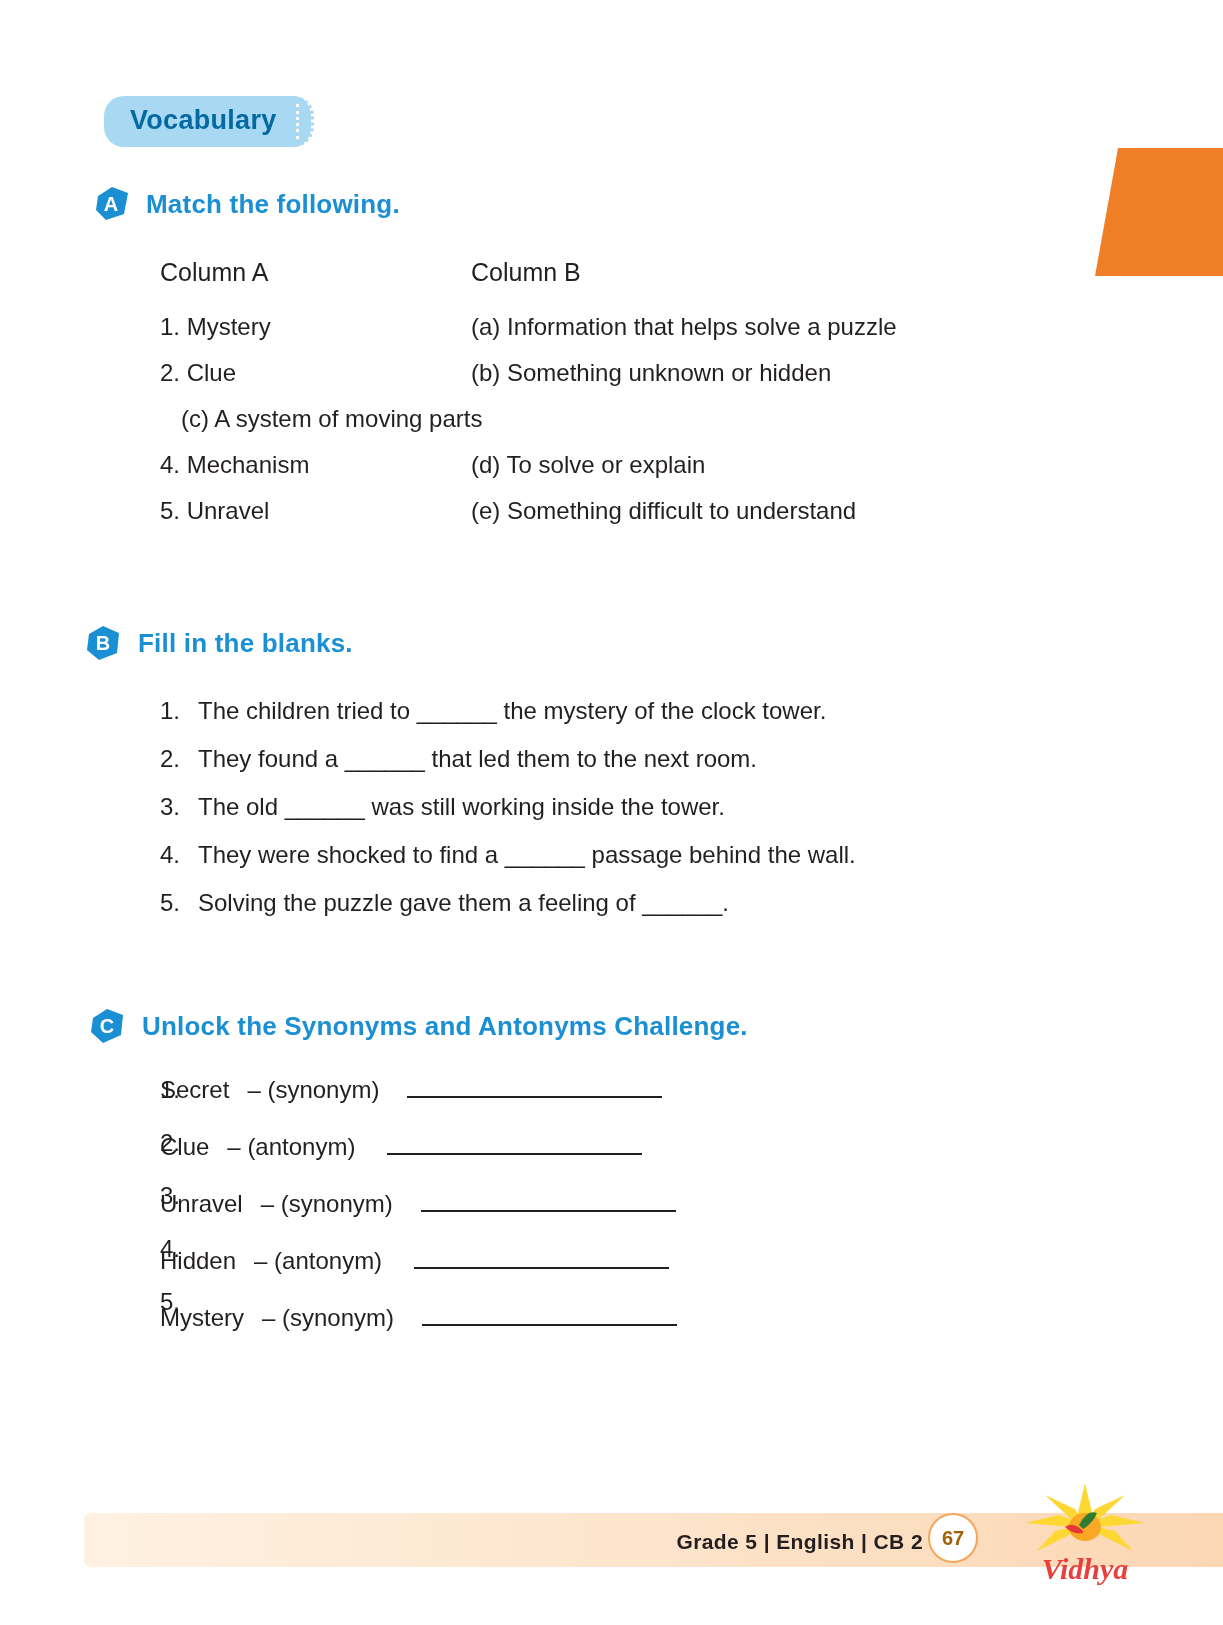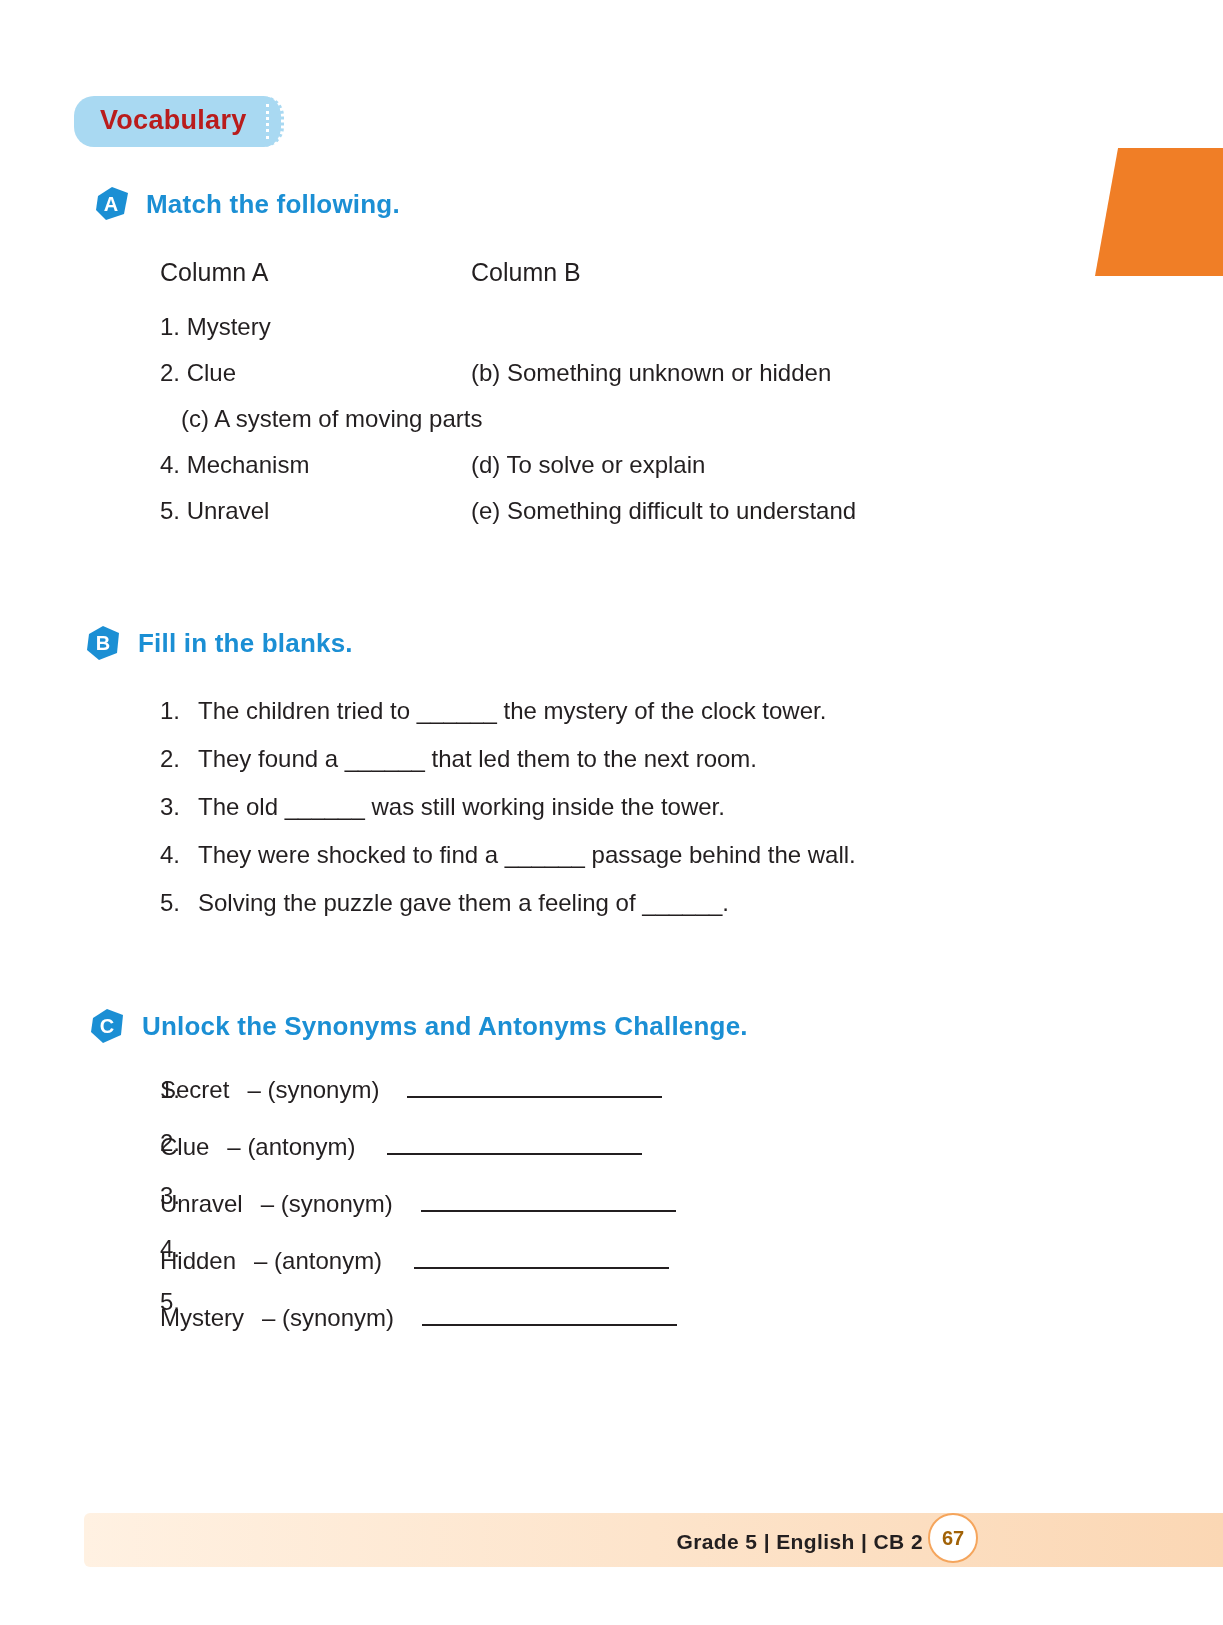--- a/index.html
+++ b/index.html
@@ -27,24 +27,24 @@
     right: 0;
     width: 128px;
     height: 128px;
     background: #f07e26;
     clip-path: polygon(18% 0%, 100% 0%, 100% 100%, 0% 100%);
   }
 
   
   .vocab-pill {
     position: absolute;
-    left: 74px;
+    left: 104px;
     top: 96px;
     background: #a9d9f2;
-    color: #b91c1c;
+    color: #0369a1;
     font-size: 27px;
     font-weight: bold;
     padding: 9px 34px 11px 26px;
     border-radius: 20px;
     letter-spacing: 0.3px;
     border-right: 3px dotted #ffffff;
   }
   .vocab-pill::after {
     content: "";
     position: absolute;
@@ -208,20 +208,21 @@
     <span class="section-title">Match the following.</span>
   </div>
 
   <div class="match-table">
     <div class="match-row">
       <div class="match-col-a col-head">Column A</div>
       <div class="match-col-b col-head">Column B</div>
     </div>
     <div class="match-row" style="margin-top:26px;">
       <div class="match-col-a body-text">1. Mystery</div>
+      <div class="match-col-b body-text">(a) Information that helps solve a puzzle</div>
     </div>
     <div class="match-row" style="margin-top:12px;">
       <div class="match-col-a body-text">2. Clue</div>
       <div class="match-col-b body-text">(b) Something unknown or hidden</div>
     </div>
     <div class="match-row" style="margin-top:12px;">
       <div class="match-col-b body-text">(c) A system of moving parts</div>
     </div>
     <div class="match-row" style="margin-top:12px;">
       <div class="match-col-a body-text">4. Mechanism</div>
@@ -310,14 +311,31 @@
     <div class="body-text" style="height:53px;">2.</div>
     <div class="body-text" style="height:53px;">3.</div>
     <div class="body-text" style="height:53px;">4.</div>
     <div class="body-text" style="height:53px;">5.</div>
   </div>
 
   <div class="footer-bar"></div>
   <div class="footer-text">Grade 5 | English | CB 2</div>
   <div class="page-num-circle">67</div>
 
+  <div class="logo">
+    <svg width="180" height="110" viewBox="0 0 180 110">
+      <g transform="translate(90,52)">
+        <polygon points="0,-46 8,-12 0,-4 -8,-12" fill="#fdd835"></polygon>
+        <polygon points="40,-34 12,-8 4,-10 10,-20" fill="#fdd835"></polygon>
+        <polygon points="-40,-34 -12,-8 -4,-10 -10,-20" fill="#fdd835"></polygon>
+        <polygon points="60,-6 14,-2 10,-8 26,-14" fill="#fdd835"></polygon>
+        <polygon points="-60,-6 -14,-2 -10,-8 -26,-14" fill="#fdd835"></polygon>
+        <polygon points="48,22 12,4 12,-2 30,2" fill="#fdd835"></polygon>
+        <polygon points="-48,22 -12,4 -12,-2 -30,2" fill="#fdd835"></polygon>
+        <ellipse cx="0" cy="-2" rx="16" ry="14" fill="#f9a825"></ellipse>
+        <path d="M -6 -4 q 8 -16 18 -12 q -4 10 -14 16 z" fill="#2e7d32"></path>
+        <path d="M -2 2 q -10 -10 -18 -4 q 8 8 18 6 z" fill="#e53935"></path>
+      </g>
+      <text class="logo-text-svg" x="90" y="102" font-family="Liberation Serif, serif" font-style="italic" font-size="30" font-weight="bold" fill="#e8413c" text-anchor="middle">Vidhya</text>
+    </svg>
+  </div>
 
 </div>
 
 </body></html>

